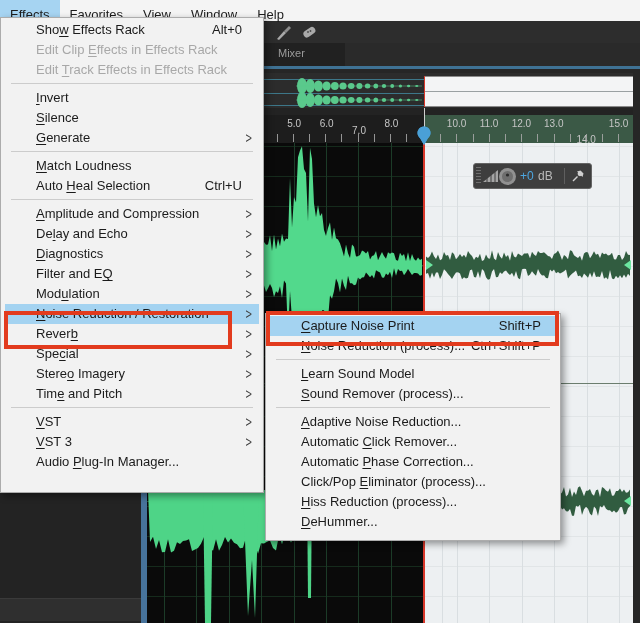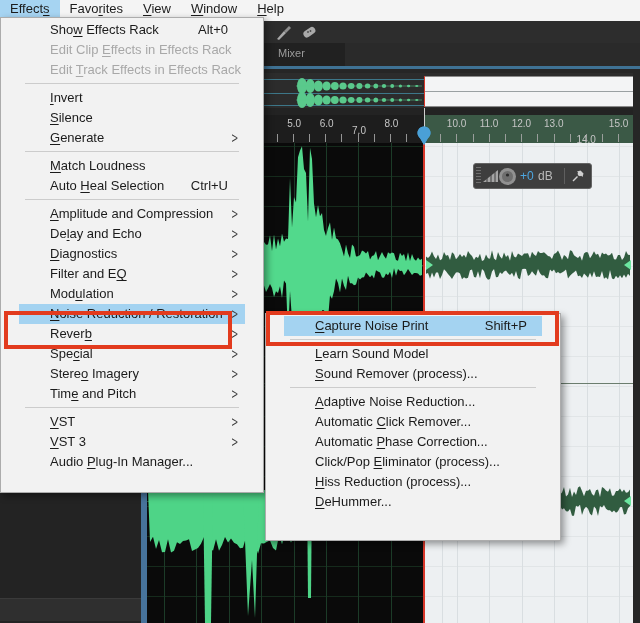--- a/index.html
+++ b/index.html
@@ -3,21 +3,21 @@
 <meta charset="utf-8">
 <style>
   html,body{margin:0;padding:0;}
   body{width:640px;height:623px;position:relative;overflow:hidden;background:#1e1e1e;
        font-family:"Liberation Sans",sans-serif;-webkit-font-smoothing:antialiased;}
   .abs{position:absolute;}
 
   
   #menubar{left:0;top:0;width:640px;height:21px;background:#f4f4f4;z-index:9;}
   .mb-item{display:inline-block;height:17px;line-height:17px;font-size:13px;color:#1c1c1c;
-           padding:0 10px;vertical-align:top;}
+           padding:6px 10px;vertical-align:top;}
   .mb-item.open{background:#a6d4f2;}
 
   
   #toolbar{left:147px;top:21px;width:493px;height:22px;background:#2d2d2d;}
   #tabrow{left:147px;top:43px;width:493px;height:23px;background:#2a2a2a;}
   #mixer-tab{left:147px;top:43px;width:198px;height:23px;background:#212121;}
   #mixer-tab span{position:absolute;left:131px;top:4px;font-size:11px;color:#9b9b9b;}
   #accent-line{left:147px;top:66px;width:493px;height:3px;background:#3f7294;}
   #ov-pad{left:147px;top:69px;width:493px;height:4px;background:#262626;}
   #overview{left:147px;top:73px;width:486px;height:35px;background:#2c2c2c;}
@@ -63,21 +63,21 @@
   #hud{left:473px;top:163px;width:117px;height:24px;background:#3e3e3e;border:1px solid #646464;
        border-radius:3px;z-index:5;}
   #hud-grip{position:absolute;left:2px;top:3px;width:5px;height:18px;
        background:repeating-linear-gradient(to bottom,#6f6f6f 0 1px,transparent 1px 3px);}
   #hud-gain{position:absolute;left:46px;top:5px;font-size:12px;color:#4da6e0;}
   #hud-unit{position:absolute;left:64px;top:5px;font-size:12px;color:#b9b9b9;}
   #hud-sep{position:absolute;left:90px;top:4px;width:1px;height:16px;background:#5f5f5f;}
 
   
   .menu-panel{position:absolute;background:#f2f2f2;border:1px solid #acacac;
-      box-shadow:3px 3px 7px rgba(0,0,0,.4);z-index:10;box-sizing:border-box;padding:2px 18px;}
+      box-shadow:3px 3px 7px rgba(0,0,0,.4);z-index:10;box-sizing:border-box;padding:2px 4px;}
   #effects-menu{left:0;top:17px;width:264px;height:476px;}
   #noise-submenu{left:265px;top:313px;width:296px;height:228px;}
   .menu-item{position:relative;height:20px;line-height:20px;font-size:13px;color:#1b1b1b;
       padding-left:31px;white-space:nowrap;}
   .menu-item.hl{background:#a4d3f1;}
   .menu-item.dis{color:#a8a8a8;}
   .menu-sep{height:1px;background:#cccccc;margin:3px 6px 4px 6px;}
   .u{text-decoration:underline;text-underline-offset:2px;}
   #effects-menu .shortcut{position:absolute;right:17px;top:0;}
   #noise-submenu .shortcut{position:absolute;right:15px;top:0;}
@@ -249,20 +249,21 @@
     <div class="menu-item"><span class="lbl"><span>Spe</span><span class="u">c</span><span>ial</span></span><span class="arrow">&gt;</span></div>
     <div class="menu-item"><span class="lbl"><span>Stere</span><span class="u">o</span><span> Imagery</span></span><span class="arrow">&gt;</span></div>
     <div class="menu-item"><span class="lbl"><span>Tim</span><span class="u">e</span><span> and Pitch</span></span><span class="arrow">&gt;</span></div>
     <div class="menu-sep"></div>
     <div class="menu-item"><span class="lbl"><span></span><span class="u">V</span><span>ST</span></span><span class="arrow">&gt;</span></div>
     <div class="menu-item"><span class="lbl"><span></span><span class="u">V</span><span>ST 3</span></span><span class="arrow">&gt;</span></div>
     <div class="menu-item"><span class="lbl"><span>Audio </span><span class="u">P</span><span>lug-In Manager...</span></span></div>
   </div>
 <div class="menu-panel" id="noise-submenu">
     <div class="menu-item hl"><span class="lbl"><span></span><span class="u">C</span><span>apture Noise Print</span></span><span class="shortcut">Shift+P</span></div>
+    <div class="menu-item"><span class="lbl"><span></span><span class="u">N</span><span>oise Reduction (process)...</span></span><span class="shortcut">Ctrl+Shift+P</span></div>
     <div class="menu-sep"></div>
     <div class="menu-item"><span class="lbl"><span></span><span class="u">L</span><span>earn Sound Model</span></span></div>
     <div class="menu-item"><span class="lbl"><span></span><span class="u">S</span><span>ound Remover (process)...</span></span></div>
     <div class="menu-sep"></div>
     <div class="menu-item"><span class="lbl"><span></span><span class="u">A</span><span>daptive Noise Reduction...</span></span></div>
     <div class="menu-item"><span class="lbl"><span>Automatic </span><span class="u">C</span><span>lick Remover...</span></span></div>
     <div class="menu-item"><span class="lbl"><span>Automatic </span><span class="u">P</span><span>hase Correction...</span></span></div>
     <div class="menu-item"><span class="lbl"><span>Click/Pop </span><span class="u">E</span><span>liminator (process)...</span></span></div>
     <div class="menu-item"><span class="lbl"><span></span><span class="u">H</span><span>iss Reduction (process)...</span></span></div>
     <div class="menu-item"><span class="lbl"><span></span><span class="u">D</span><span>eHummer...</span></span></div>

